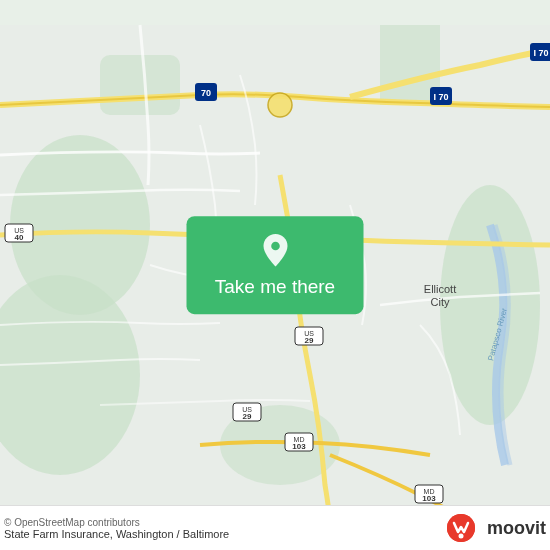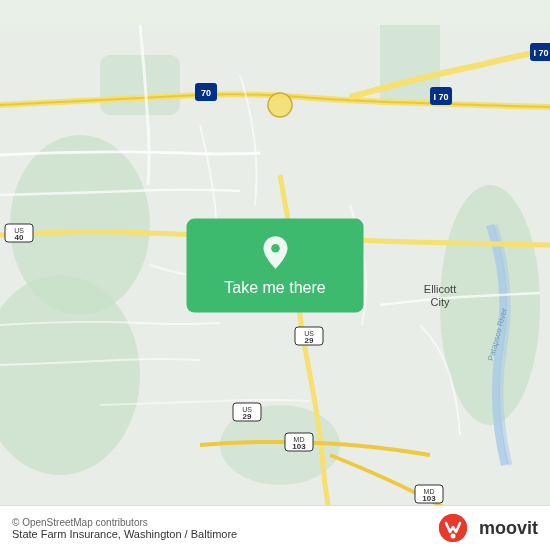--- a/index.html
+++ b/index.html
@@ -27,21 +27,21 @@
       width: 100%; height: 100%;
     }
 
     
     #bottom-bar {
       position: absolute;
       bottom: 0;
       left: 0;
       width: 100%;
       background: white;
-      padding: 8px 12px;
+      padding: 8px 4px;
       display: flex;
       align-items: center;
       justify-content: space-between;
       border-top: 1px solid #ddd;
       z-index: 10;
     }
 
     #bottom-left {
       display: flex;
       flex-direction: column;
@@ -102,21 +102,21 @@
       min-width: 177px;
     }
 
     #pin-icon {
       width: 36px;
       height: 36px;
     }
 
     #btn-label {
       color: white;
-      font-size: 16px;
+      font-size: 19px;
       font-weight: 500;
       white-space: nowrap;
     }
   </style>
 </head>
 <body>
 
 <div id="map-container">
 
   <svg id="map-svg" viewBox="0 0 550 500" xmlns="http://www.w3.org/2000/svg">

